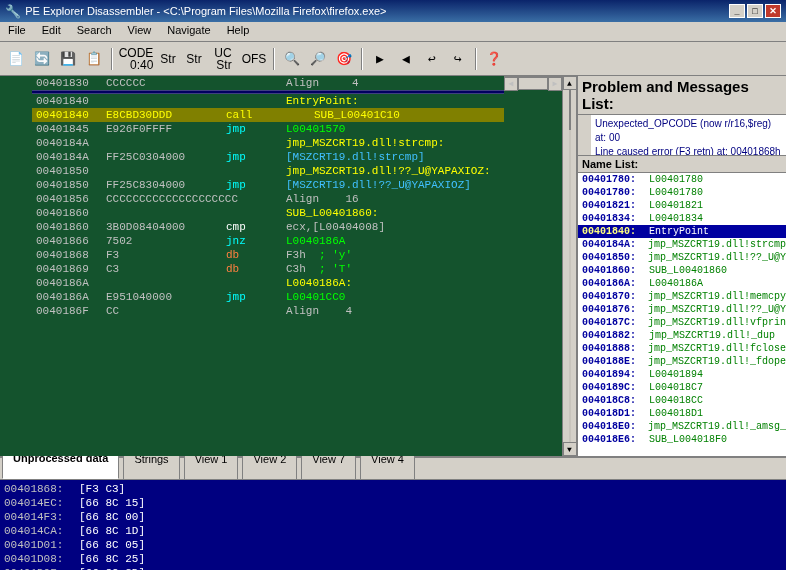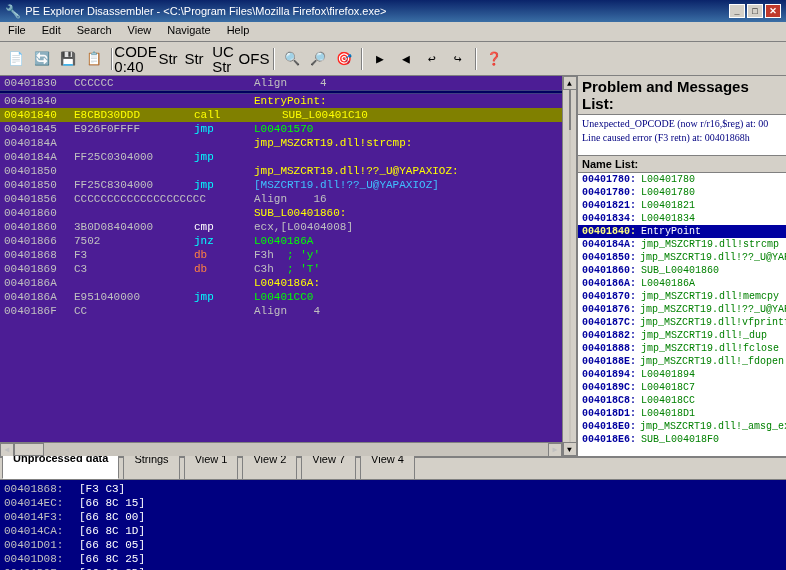--- a/index.html
+++ b/index.html
@@ -76,41 +76,41 @@
       font-size: 13px;
     }
     .tb-separator {
       width: 2px; height: 22px;
       border-left: 1px solid #808080;
       border-right: 1px solid #fff;
       margin: 0 3px;
     }
     .tb-label {
       font-family: Tahoma, sans-serif;
-      font-size: 15px;
+      font-size: 12px;
       color: #000;
       line-height: 1;
-      text-align: left;
+      text-align: right;
     }
 
     
     #main-content {
       display: flex;
       height: 380px;
     }
 
     
     #disasm-panel {
       flex: 1;
-      background: #4c1d95;
+      background: #14532d;
       color: #c0c0c0;
       overflow: hidden;
       display: flex;
-      flex-direction: column;
       position: relative;
+      padding-left: 32px;
     }
     #disasm-scroll {
       flex: 1;
       overflow-y: hidden;
       font-size: 11px;
       font-family: 'Courier New', monospace;
     }
     .disasm-line {
       display: flex;
       height: 14px;
@@ -159,25 +159,26 @@
       background: #d4d0c8;
       font-family: Tahoma, sans-serif;
       font-size: 15px;
       font-weight: bold;
       padding: 2px 4px;
       border-bottom: 1px solid #808080;
     }
     #problems-content {
       background: white;
       font-size: 10px;
-      font-family: Liberation Serif, serif;
+      font-family: Liberation Sans, sans-serif;
       padding: 2px 4px;
       color: #000080;
       height: 55px;
       overflow: hidden;
+      margin-left: 13px;
     }
     #name-list-panel {
       flex: 1;
       display: flex;
       flex-direction: column;
       overflow: hidden;
     }
     #name-list-title {
       font-family: Tahoma, sans-serif;
       font-size: 11px;
@@ -190,20 +191,21 @@
       background: white;
       overflow-y: auto;
       font-size: 10px;
       font-family: 'Courier New', monospace;
     }
     .name-list-item {
       padding: 1px 4px;
       white-space: nowrap;
       display: flex;
       align-items: center;
+      gap: 8px;
     }
     .name-list-item.selected { background: #0000a0; color: white; }
     .name-list-item.selected .nl-addr { color: #ffff80; }
     .name-list-item.selected .nl-name { color: white; }
     .nl-addr { color: #0000a0; font-weight: bold; margin-right: 4px; width: 55px; }
     .nl-name { color: #008000; }
 
     
     #bottom-section {
       height: 168px;
@@ -367,20 +369,21 @@
         <span class="addr">0040184A</span>
         <span class="bytes"></span>
         <span class="mnemonic"></span>
         <span class="operand label-line">jmp_MSZCRT19.dll!strcmp:</span>
       </div>
 
       <div class="disasm-line">
         <span class="addr">0040184A</span>
         <span class="bytes">FF25C0304000</span>
         <span class="mnemonic jmp-color">jmp</span>
+        <span class="operand ref-color">[MSZCRT19.dll!strcmp]</span>
       </div>
 
       <div class="disasm-line">
         <span class="addr">00401850</span>
         <span class="bytes"></span>
         <span class="mnemonic"></span>
         <span class="operand label-line">jmp_MSZCRT19.dll!??_U@YAPAXIOZ:</span>
       </div>
 
       <div class="disasm-line">

